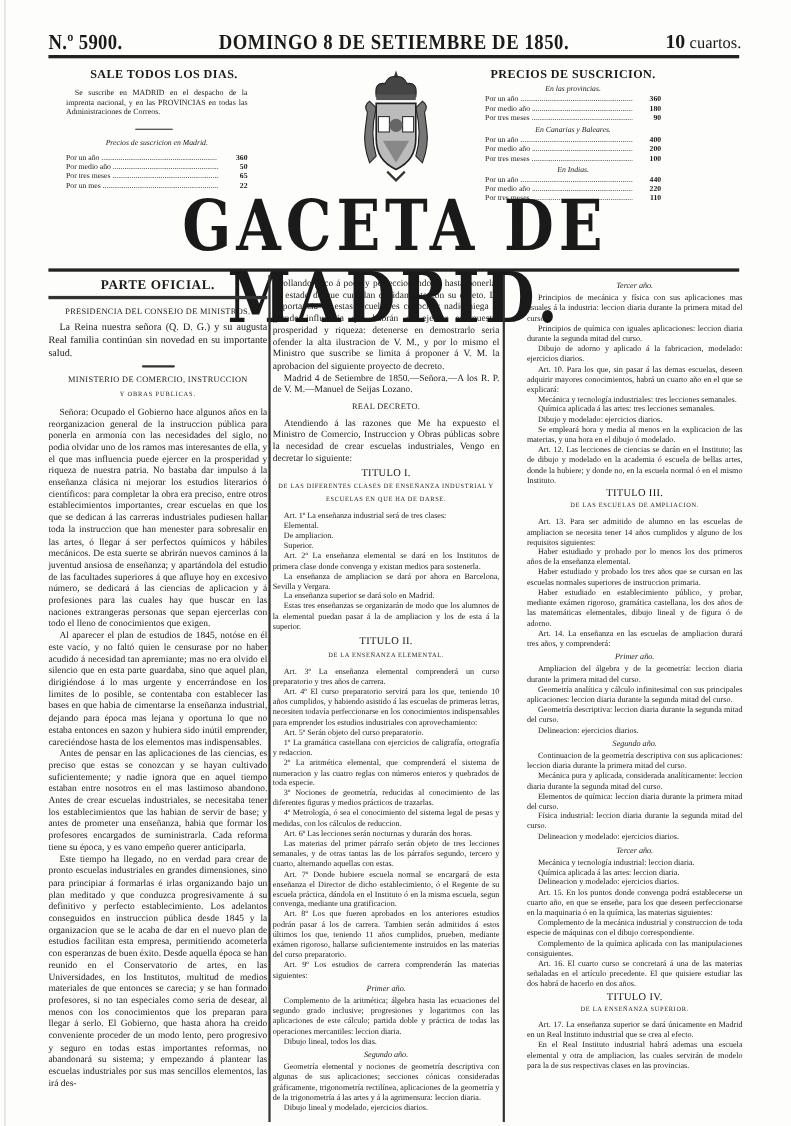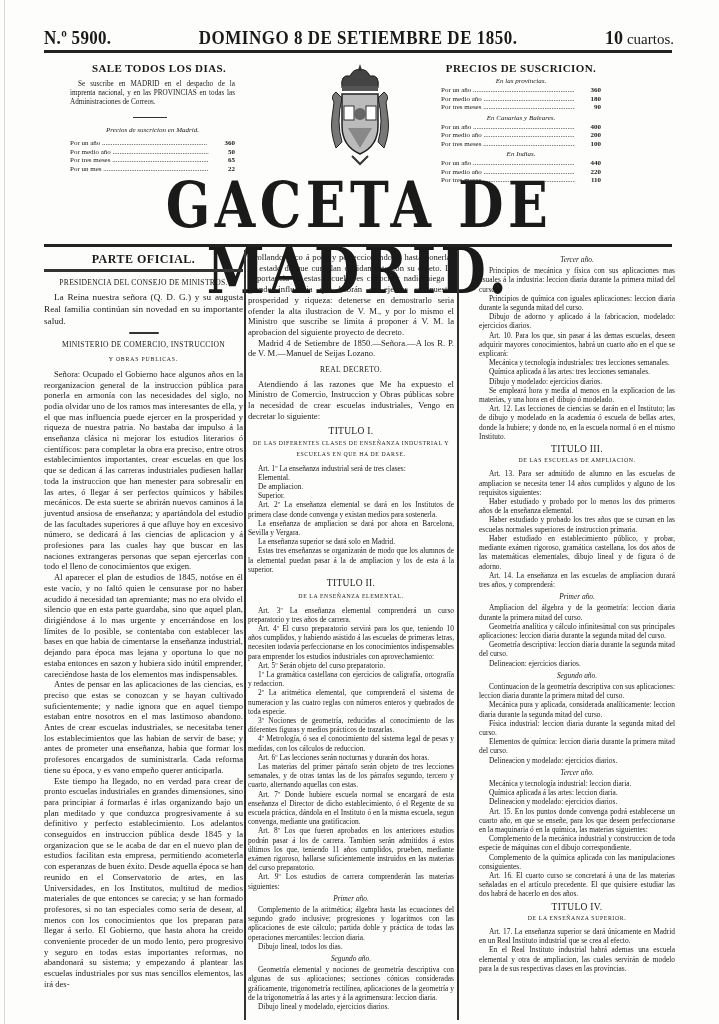--- a/index.html
+++ b/index.html
@@ -1,28 +1,28 @@
 <!DOCTYPE html>
 <html><head>
 <meta charset="utf-8">
 <style>
   html,body{margin:0;padding:0;background:#fff;}
   body{width:719px;height:1024px;overflow:hidden;position:relative;color:#1a1a1a;font-family:"Liberation Serif","DejaVu Serif",serif;}
   .page{position:absolute;left:0;top:0;width:719px;height:1024px;background:#fdfdfc;}
   .leftedge{position:absolute;left:4px;top:0;width:1px;height:1024px;background:#d8d8d8;}
   
-  .topline{position:absolute;left:44px;top:28px;width:630px;display:flex;justify-content:space-between;align-items:flex-start;font-weight:bold;gap:11px;}
+  .topline{position:absolute;left:44px;top:28px;width:630px;display:flex;justify-content:space-between;align-items:center;font-weight:bold;gap:11px;}
   .num{font-size:17px;letter-spacing:.3px;transform:scaleY(1.15);}
   .date{font-size:17px;letter-spacing:.5px;transform:scaleY(1.15);}
   .price{font-size:18px;}
   .price .unit{font-weight:normal;font-size:15px;margin-left:4px;}
   .rule{position:absolute;left:44px;width:628px;background:#222;}
   .r1{top:50px;height:3px;}
   
-  .subleft{position:absolute;left:70px;top:62px;width:165px;font-size:8px;}
+  .subleft{position:absolute;left:60px;top:62px;width:165px;font-size:8px;}
   .subleft h3{margin:0 0 6px 22px;font-size:11px;letter-spacing:.4px;}
   .subleft p{margin:0;font-size:7.2px;line-height:9px;text-indent:8px;text-align:justify;}
   .dash{width:34px;height:1px;background:#333;margin:10px auto 8px 63px;}
   .subleft .cap{font-style:italic;font-size:7px;text-align:center;margin-bottom:5px;}
   .pr{display:flex;justify-content:space-between;font-size:7px;line-height:8.5px;gap:12px;}
   .pr .lbl{flex:1;overflow:hidden;white-space:nowrap;}
   .pr .lbl::after{content:" ............................................................";}
   .pr .v{width:14px;text-align:right;font-weight:bold;}
   .subright{position:absolute;left:441px;top:62px;width:160px;}
   .subright h3{margin:0 0 3px 0;font-size:11px;letter-spacing:.4px;text-align:center;}
@@ -227,22 +227,22 @@
     <p>Haber estudiado en establecimiento público, y probar, mediante exámen rigoroso, gramática castellana, los dos años de las matemáticas elementales, dibujo lineal y de figura ó de adorno.</p>
     <p>Art. 14. La enseñanza en las escuelas de ampliacion durará tres años, y comprenderá:</p>
     <div class="year">Primer año.</div>
     <p>Ampliacion del álgebra y de la geometría: leccion diaria durante la primera mitad del curso.</p>
     <p>Geometría analítica y cálculo infinitesimal con sus principales aplicaciones: leccion diaria durante la segunda mitad del curso.</p>
     <p>Geometría descriptiva: leccion diaria durante la segunda mitad del curso.</p>
     <p>Delineacion: ejercicios diarios.</p>
     <div class="year">Segundo año.</div>
     <p>Continuacion de la geometría descriptiva con sus aplicaciones: leccion diaria durante la primera mitad del curso.</p>
     <p>Mecánica pura y aplicada, considerada analíticamente: leccion diaria durante la segunda mitad del curso.</p>
+    <p>Elementos de química: leccion diaria durante la primera mitad del curso.</p>
     <p>Física industrial: leccion diaria durante la segunda mitad del curso.</p>
-    <p>Elementos de química: leccion diaria durante la primera mitad del curso.</p>
     <p>Delineacion y modelado: ejercicios diarios.</p>
     <div class="year">Tercer año.</div>
     <p>Mecánica y tecnología industrial: leccion diaria.</p>
     <p>Química aplicada á las artes: leccion diaria.</p>
     <p>Delineacion y modelado: ejercicios diarios.</p>
     <p>Art. 15. En los puntos donde convenga podrá establecerse un cuarto año, en que se enseñe, para los que deseen perfeccionarse en la maquinaria ó en la química, las materias siguientes:</p>
     <p>Complemento de la mecánica industrial y construccion de toda especie de máquinas con el dibujo correspondiente.</p>
     <p>Complemento de la química aplicada con las manipulaciones consiguientes.</p>
     <p>Art. 16. El cuarto curso se concretará á una de las materias señaladas en el artículo precedente. El que quisiere estudiar las dos habrá de hacerlo en dos años.</p>
     <div class="titulo">TITULO IV.</div>

